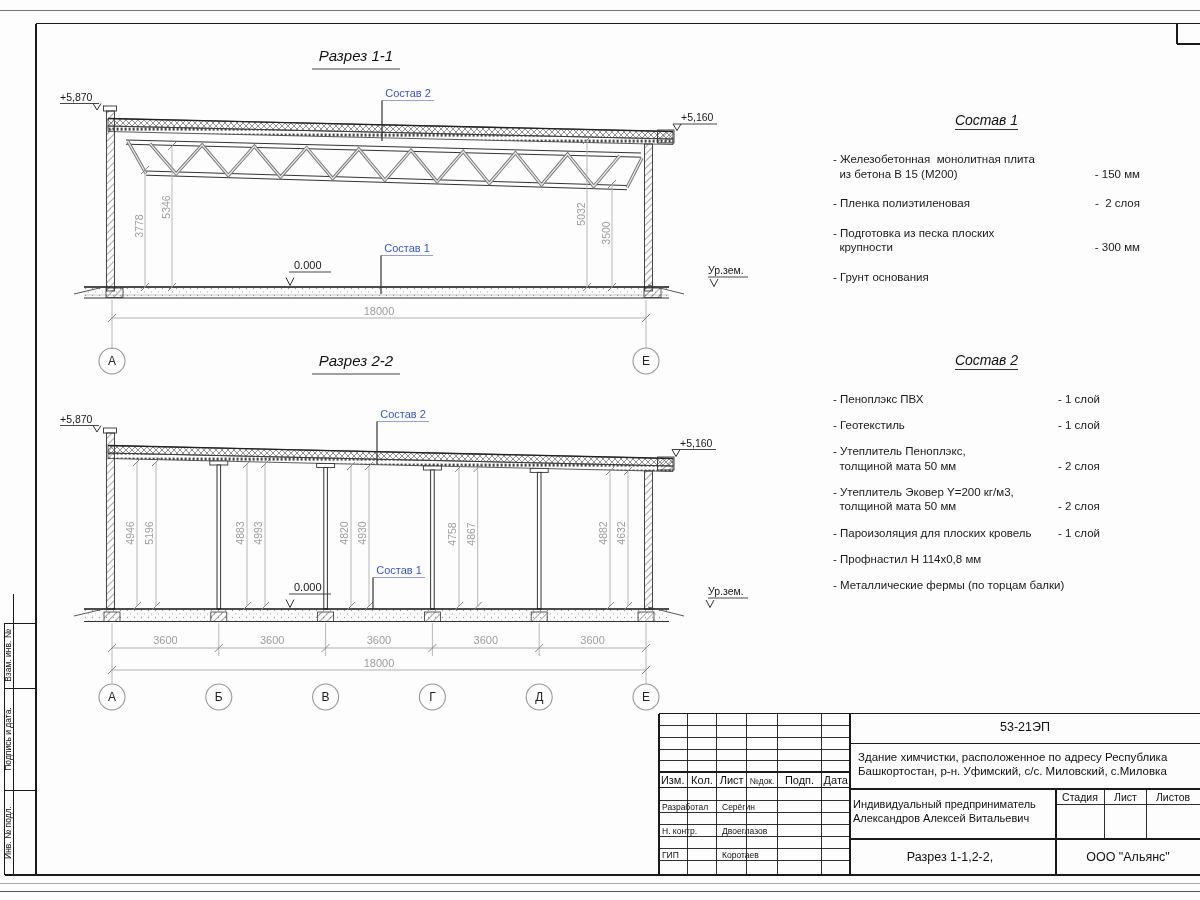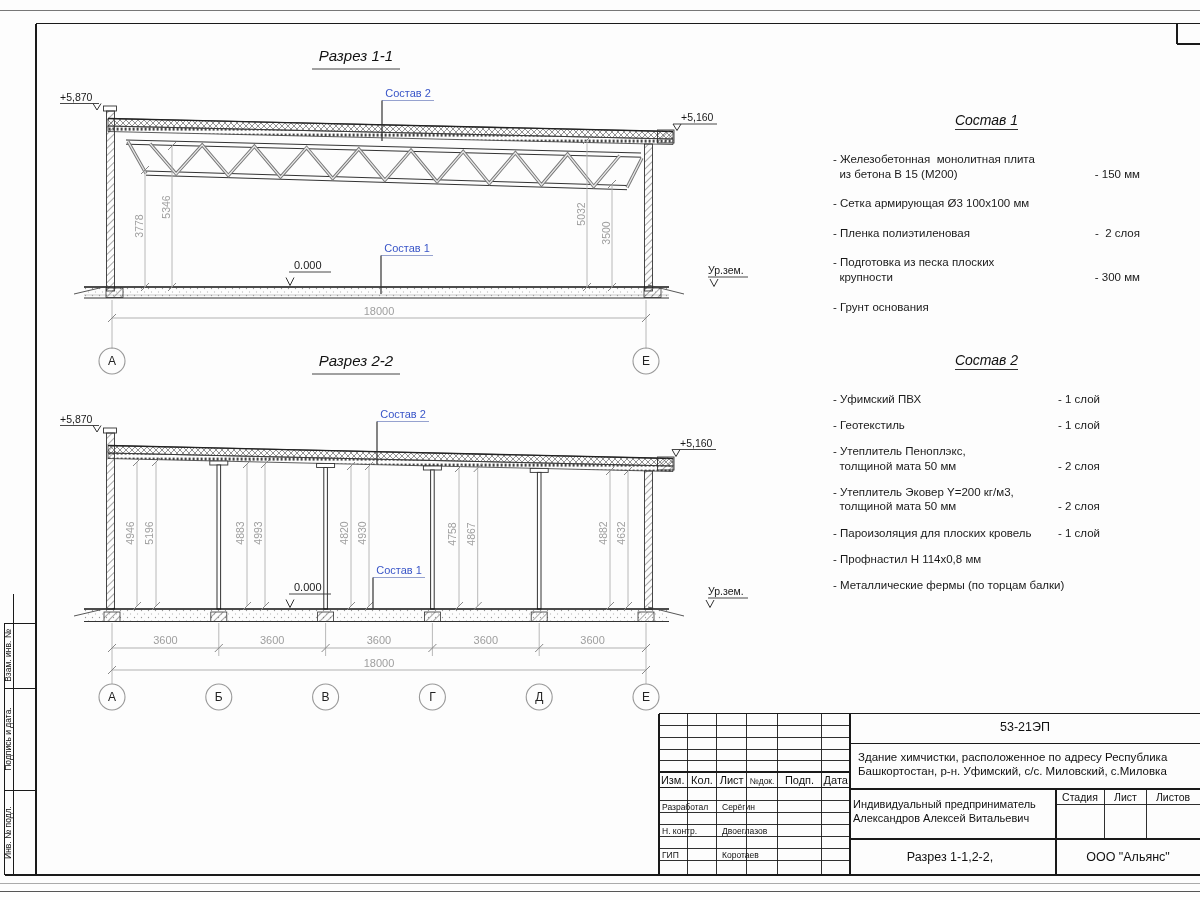--- a/index.html
+++ b/index.html
@@ -393,42 +393,38 @@
 </svg>
 
   <div id="sostav1" class="sostav">
     <div class="s-title"><span>Состав 1</span></div>
     <div class="s-row">
       <div class="s-text">- Железобетонная  монолитная плита
   из бетона В 15 (М200)</div>
       <div class="s-val">- 150 мм</div>
     </div>
     <div class="s-row">
-      <div class="s-text">- Сетка армирующая Ø3 100х100 мм</div>
-      <div class="s-val"></div>
-    </div>
-    <div class="s-row">
       <div class="s-text">- Пленка полиэтиленовая</div>
       <div class="s-val">-  2 слоя</div>
     </div>
     <div class="s-row">
       <div class="s-text">- Подготовка из песка плоских
   крупности</div>
       <div class="s-val">- 300 мм</div>
     </div>
     <div class="s-row">
       <div class="s-text">- Грунт основания</div>
       <div class="s-val"></div>
     </div>
   </div>
 
   <div id="sostav2" class="sostav">
     <div class="s-title"><span>Состав 2</span></div>
     <div class="s-row">
-      <div class="s-text">- Уфимский ПВХ</div>
+      <div class="s-text">- Пеноплэкс ПВХ</div>
       <div class="s-val">- 1 слой</div>
     </div>
     <div class="s-row">
       <div class="s-text">- Геотекстиль</div>
       <div class="s-val">- 1 слой</div>
     </div>
     <div class="s-row">
       <div class="s-text">- Утеплитель Пеноплэкс,
   толщиной мата 50 мм</div>
       <div class="s-val">- 2 слоя</div>

